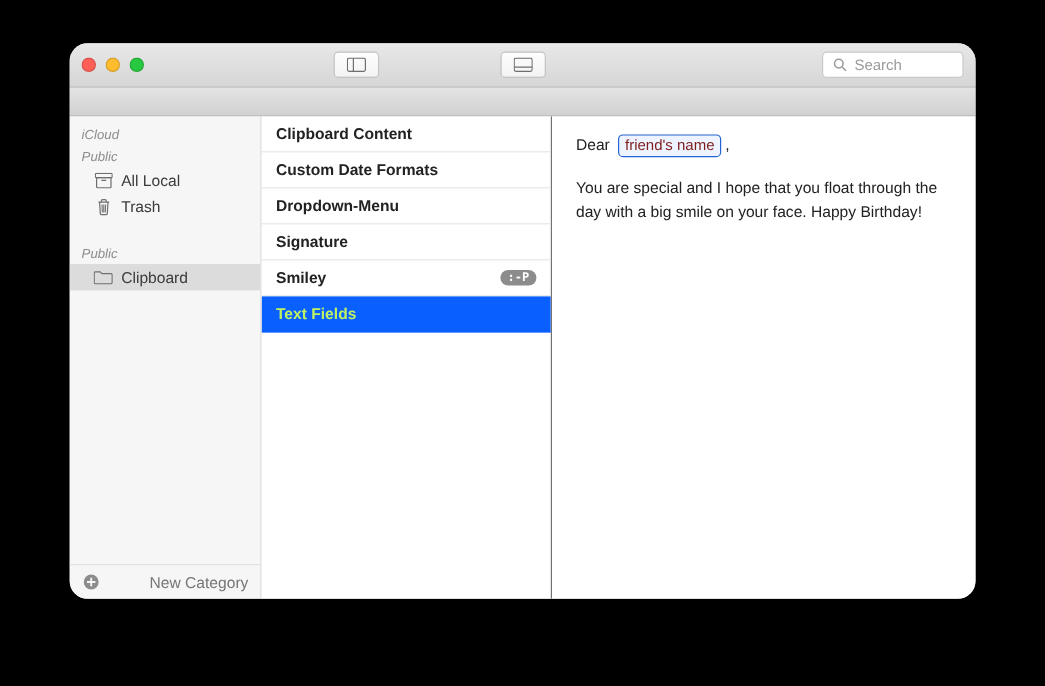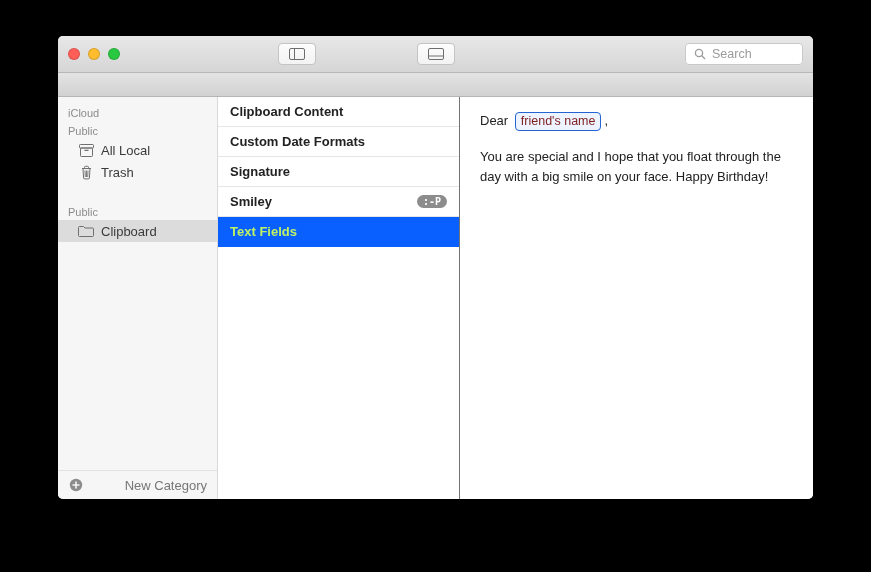--- a/index.html
+++ b/index.html
@@ -2,21 +2,21 @@
 <html><head>
 <meta charset="utf-8">
 <style>
   * { box-sizing: border-box; margin: 0; padding: 0; }
   html, body { width: 871px; height: 572px; background: #000; font-family: -apple-system, "Helvetica Neue", Arial, sans-serif; }
   .window {
     position: absolute;
     left: 58px; top: 36px;
     width: 755px; height: 463px;
     background: #ececec;
-    border-radius: 5px;
+    border-radius: 15px;
     box-shadow: 0 20px 50px rgba(0,0,0,0.5), 0 0 0 1px rgba(0,0,0,0.12);
     overflow: hidden;
     display: flex; flex-direction: column;
   }
   
   .titlebar {
     height: 37px;
     background: linear-gradient(#e8e8e8, #d7d6d6);
     border-bottom: 1px solid #b8b8b8;
     display: flex; align-items: center;
@@ -59,20 +59,21 @@
     width: 160px;
     background: #f6f6f6;
     border-right: 1px solid #d9d9d9;
     display: flex; flex-direction: column;
     font-size: 13px;
   }
   .sb-scroll { flex: 1; overflow: auto; padding-top: 6px; }
   .sb-header {
     color: #8c8c8c; font-size: 11px;
     padding: 4px 10px 2px 10px;
+    font-style: italic;
   }
   .sb-item {
     display: flex; align-items: center; gap: 7px;
     padding: 3px 10px 3px 20px;
     color: #3b3b3b;
   }
   .sb-item.selected { background: #dcdcdc; }
   .sb-footer {
     border-top: 1px solid #e2e2e2;
     padding: 6px 10px;
@@ -220,20 +221,23 @@
     </div>
 
     <div class="list">
       <div class="list-item">
         <span>Clipboard Content</span>
       </div>
       <div class="list-item">
         <span>Custom Date Formats</span>
       </div>
       <div class="list-item">
+        <span>Dropdown-Menu</span>
+      </div>
+      <div class="list-item">
         <span>Signature</span>
       </div>
       <div class="list-item">
         <span>Smiley</span>
         <span class="badge">:-P</span>
       </div>
       <div class="list-item selected">
         <span>Text Fields</span>
       </div>
     </div>

